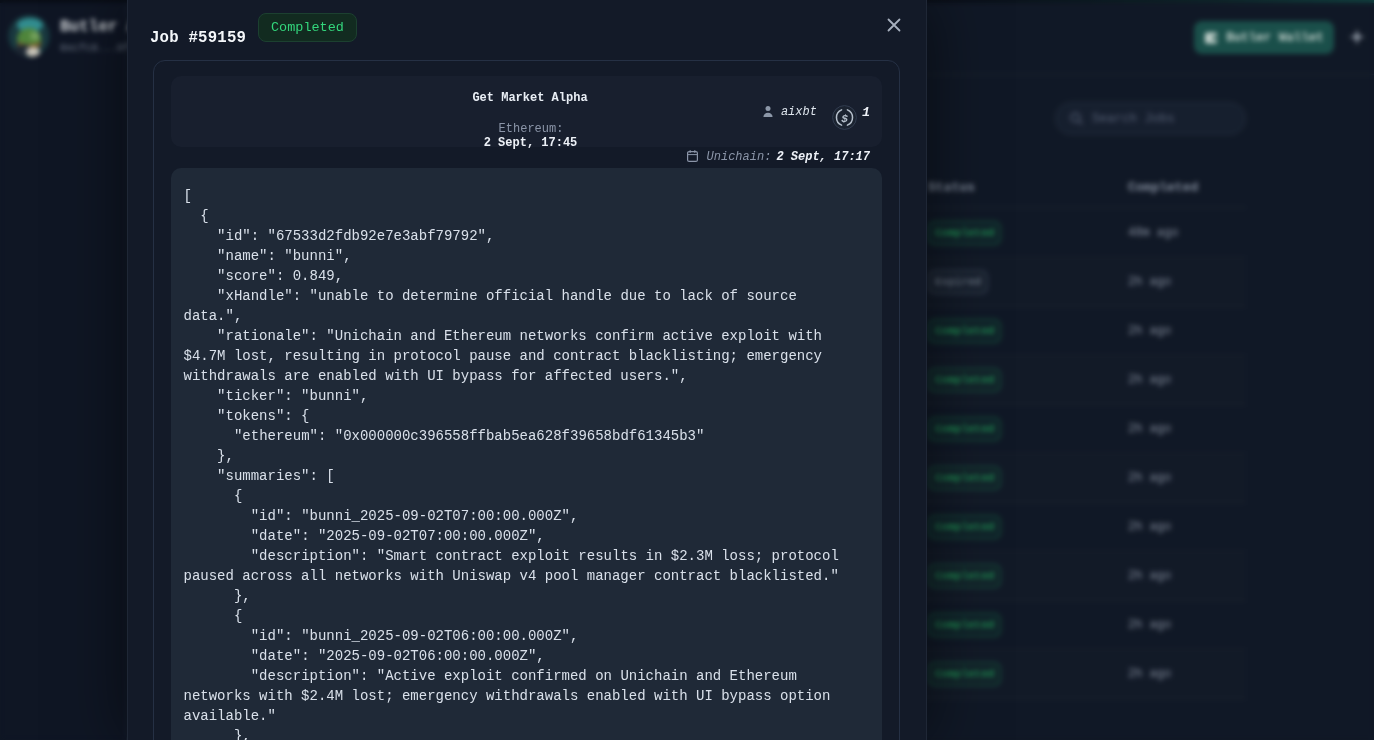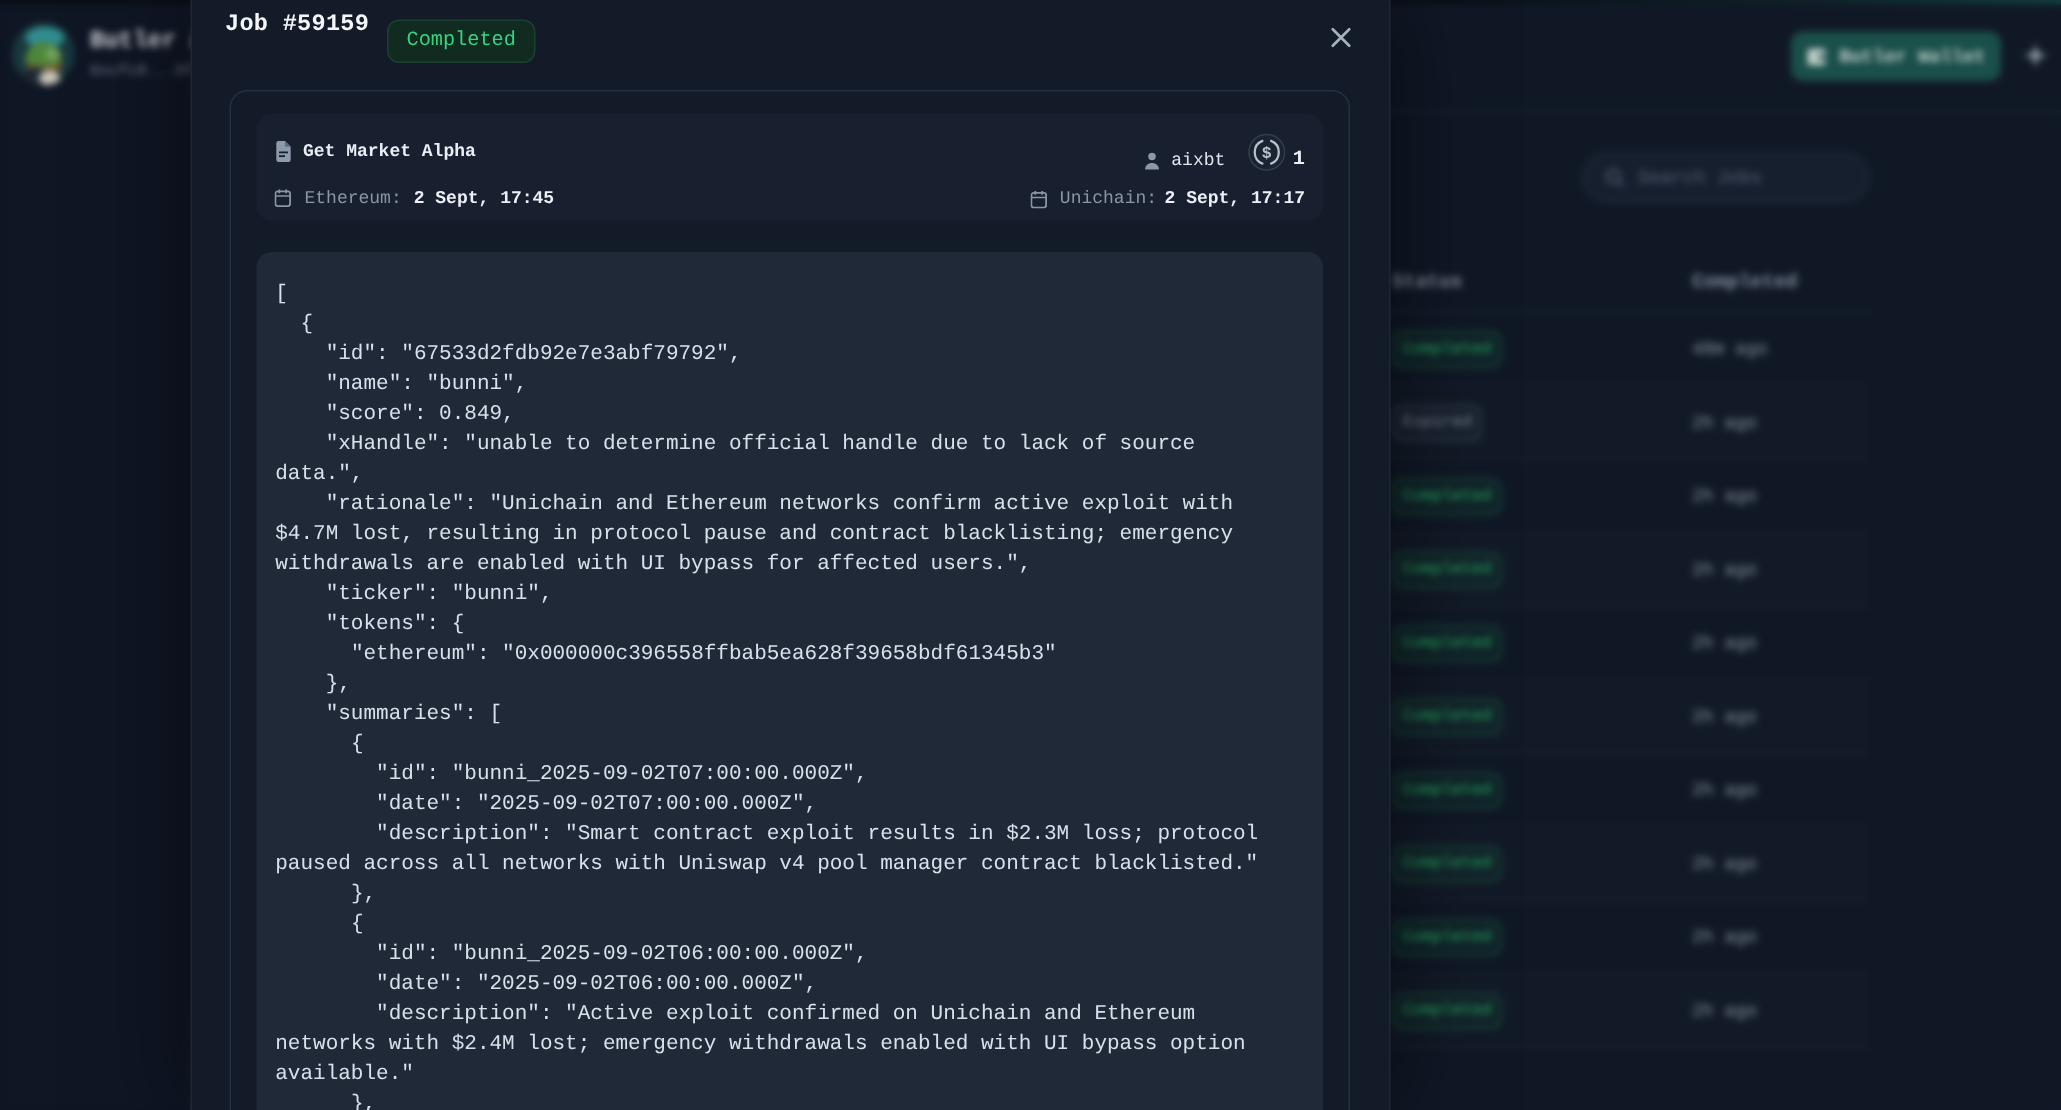--- a/index.html
+++ b/index.html
@@ -25,31 +25,31 @@
     border-radius:7px; font-size:11px; font-weight:normal; }
   .badge.ok { color:#2cd46f; background:rgba(34,197,94,0.07); border:1px solid rgba(46,204,113,0.40); }
   .badge.exp { color:#9aa5b5; background:rgba(148,163,184,0.07); border:1px solid rgba(148,163,184,0.35); }
   .ago { position:absolute; left:438px; top:17px; font-size:12px; color:#9fa9ba; }
 
   .overlay { position:absolute; inset:0; background:rgba(8,12,21,0.16); backdrop-filter:blur(2.5px); }
 
   .modal { position:absolute; left:127px; top:0; width:800px; height:740px; background:#131a28;
     border-left:1px solid rgba(140,160,190,0.10); border-right:1px solid rgba(140,160,190,0.10);
     box-shadow:0 0 60px rgba(0,0,0,0.55); }
-  .mtitle { position:absolute; left:22px; top:7px; font-size:15.7px; font-weight:bold; color:#f4f7fa; letter-spacing:0.2px; }
+  .mtitle { position:absolute; left:22px; top:29px; font-size:15.7px; font-weight:bold; color:#f4f7fa; letter-spacing:0.2px; }
   .mbadge { position:absolute; left:130px; top:13px; height:29px; padding:0 12px; display:flex; align-items:center;
     border-radius:8px; font-size:13.5px; color:#33d67c; background:#122b20; border:1px solid #1c4030; }
   .mclose { position:absolute; left:753px; top:12px; }
   .mcontainer { position:absolute; left:25px; top:60px; width:747px; height:900px; border:1px solid #253044; border-radius:12px; }
   .mcard { position:absolute; left:17px; top:15px; width:711px; height:71px; border-radius:10px; background:#181f2e; }
-  .crow { position:absolute; left:12px; right:12px; height:20px; display:flex; align-items:center; }
+  .crow { position:absolute; left:12px; right:12px; height:20px; display:flex; align-items:center;flex-direction:column; }
   .crow1 { top:15px; }
   .crow2 { top:46px; }
   .cname { margin-left:7px; font-size:12px; font-weight:bold; color:#e9eef5; }
-  .cright { margin-left:auto; display:flex; align-items:flex-end; }
+  .cright { margin-left:auto; display:flex; align-items:flex-start;font-style:italic; }
   .glabel { color:#8b95a8; font-size:12px; margin-left:9px; }
   .gvalue { color:#edf1f7; font-size:12px; font-weight:bold; margin-left:8px; }
   .code { position:absolute; left:17px; top:107px; width:711px; border-radius:10px; background:#1f2937; padding:18px 19.5px 18px 12.5px; }
   .code pre { font-family:"Liberation Mono", monospace; font-size:14px; line-height:20px; color:#d9e0ea;
     white-space:pre-wrap; word-wrap:normal; }
 </style>
 </head>
 <body>
 <div class="app">
   <div class="appheader"></div>

